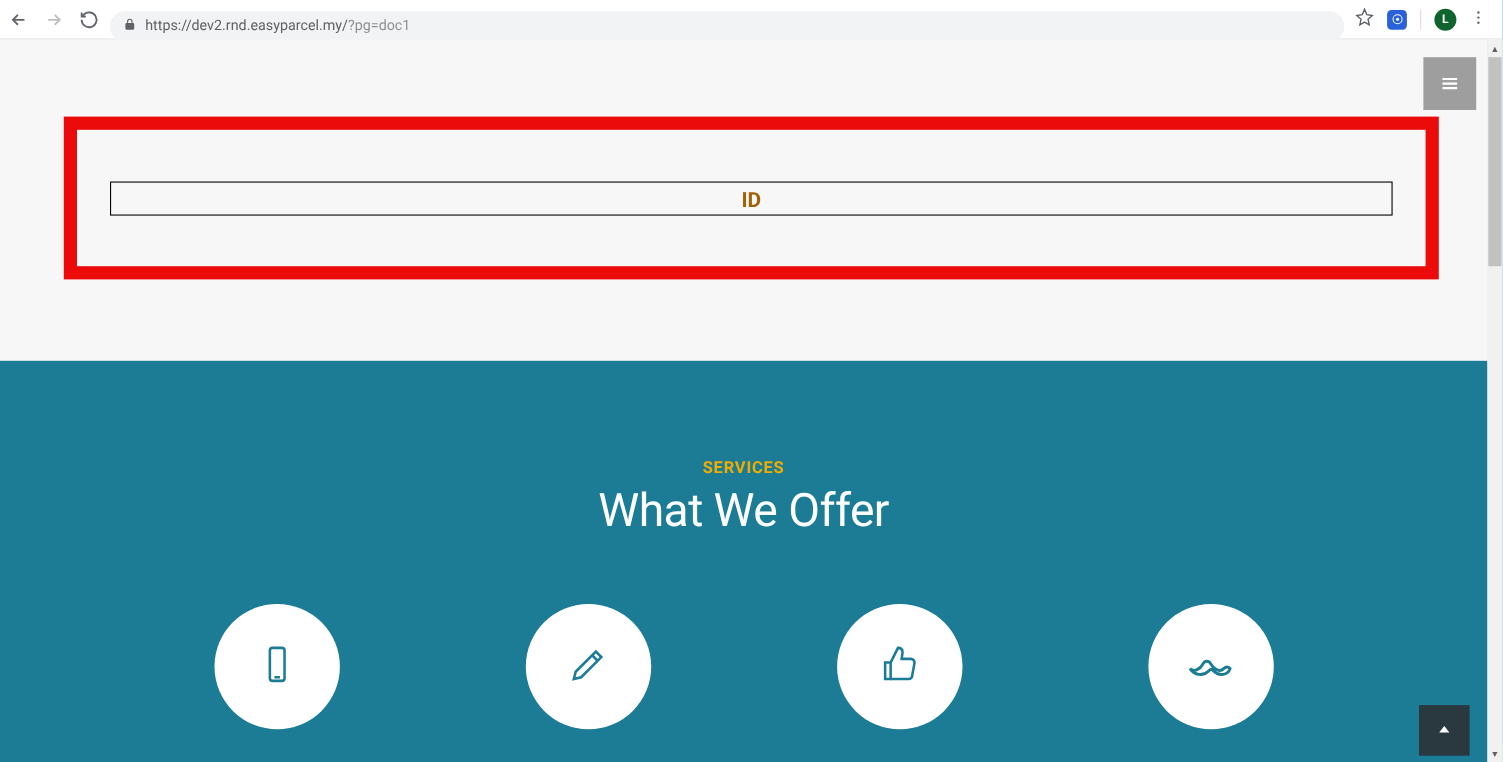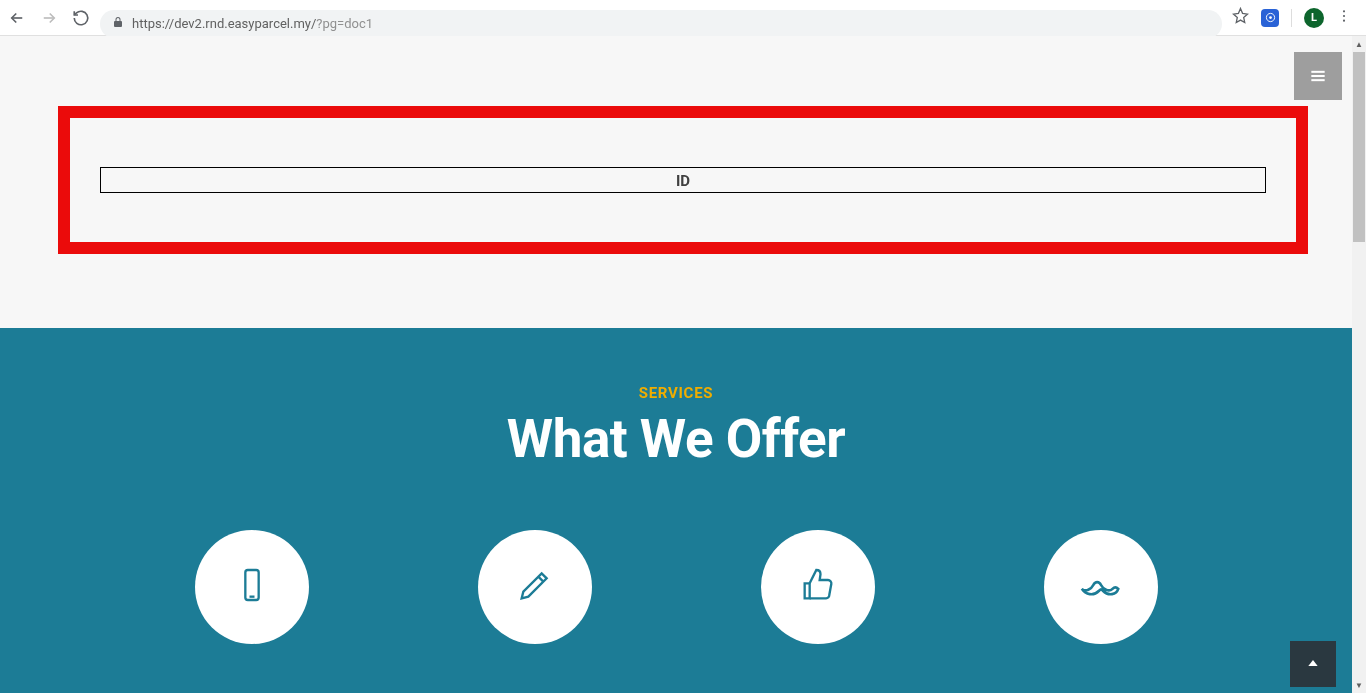--- a/index.html
+++ b/index.html
@@ -140,51 +140,51 @@
       padding: 0 30px;
     }
     .id-table {
       border: 1px solid #000;
       width: 100%;
       text-align: center;
       background: #f7f7f7;
     }
     .id-header {
       font-weight: bold;
-      font-size: 15px;
+      font-size: 19px;
       padding: 4px 0 2px 0;
-      color: #404040;
+      color: #a16207;
     }
     .id-value {
       font-size: 15px;
       padding: 0px 0 6px 0;
       color: #000;
     }
     
     .services-section {
       position: absolute;
       top: 292px;
       left: 0;
       right: 14px;
       bottom: 0;
       background: #1c7c96;
       text-align: center;
-      padding-top: 56px;
+      padding-top: 88px;
     }
     .services-label {
       color: #f0ad00;
       font-size: 15px;
       font-weight: 700;
       letter-spacing: 0.7px;
       margin-bottom: 6px;
     }
     .services-heading {
       color: #fff;
-      font-size: 53px;
-      font-weight: 700;
+      font-size: 42px;
+      font-weight: 400;
       letter-spacing: -0.5px;
     }
     .service-icons-row {
       display: flex;
       justify-content: space-around;
       padding: 0 110px;
       margin-top: 60px;
     }
     .service-circle {
       width: 114px;

